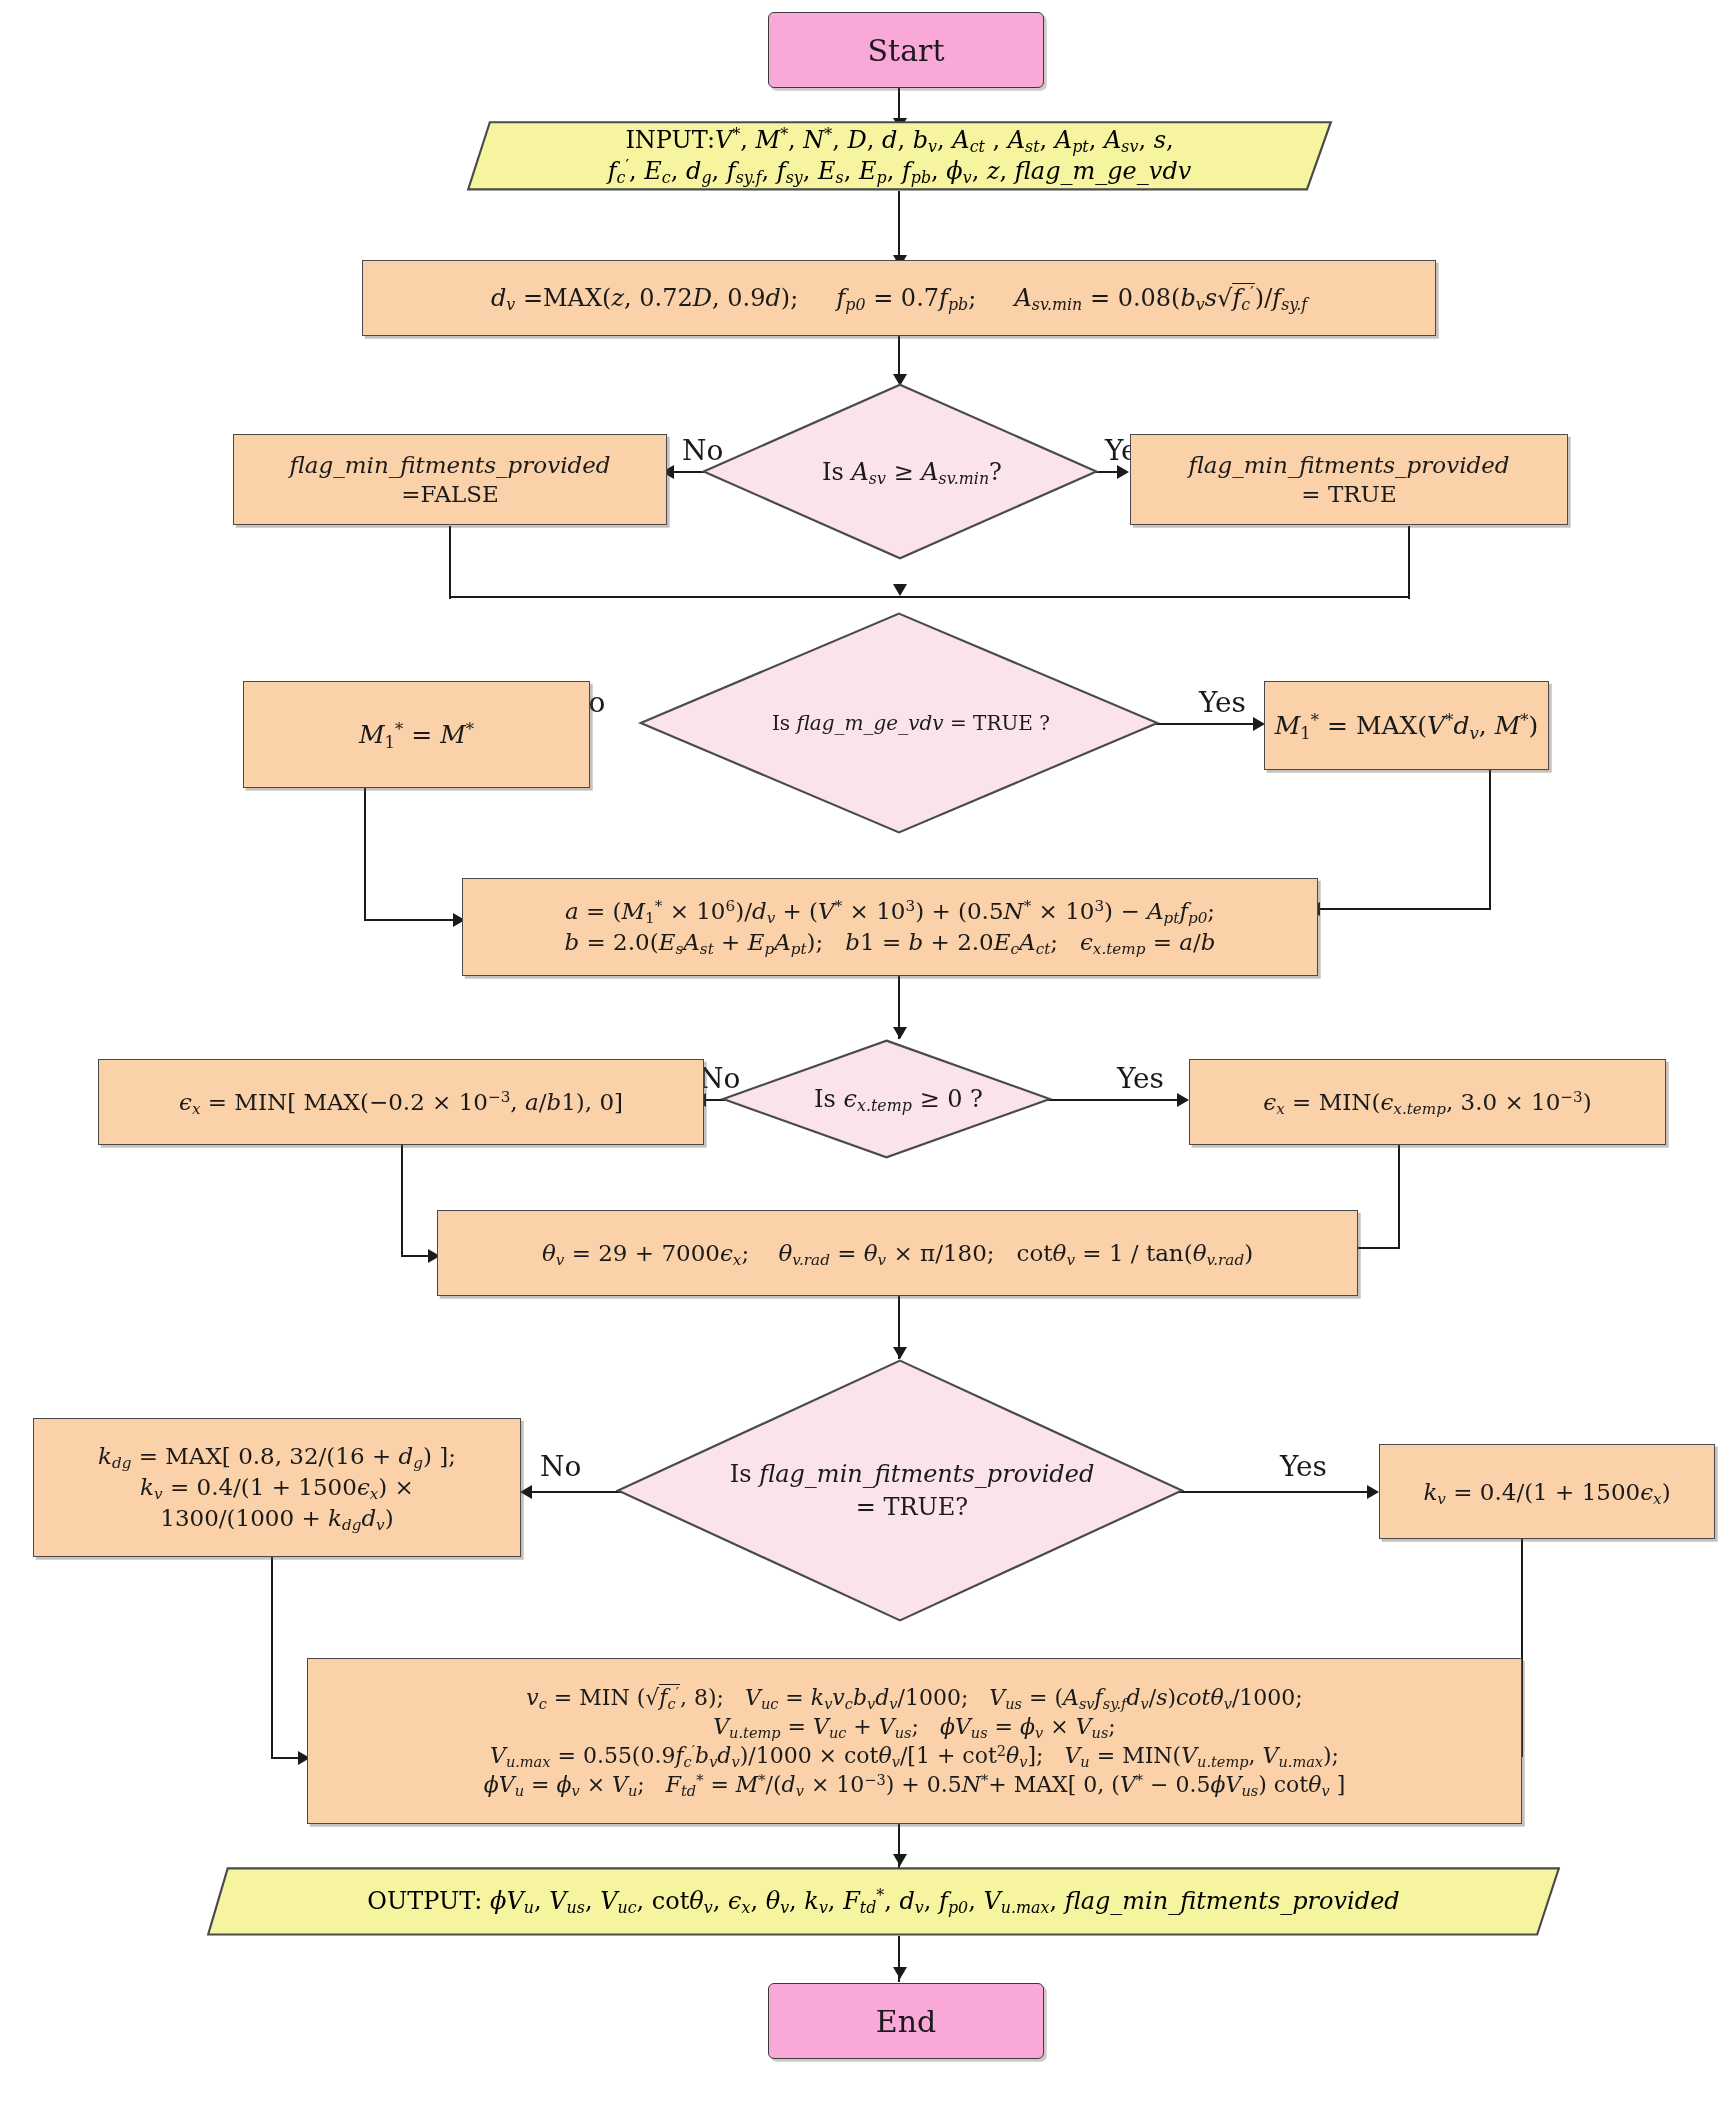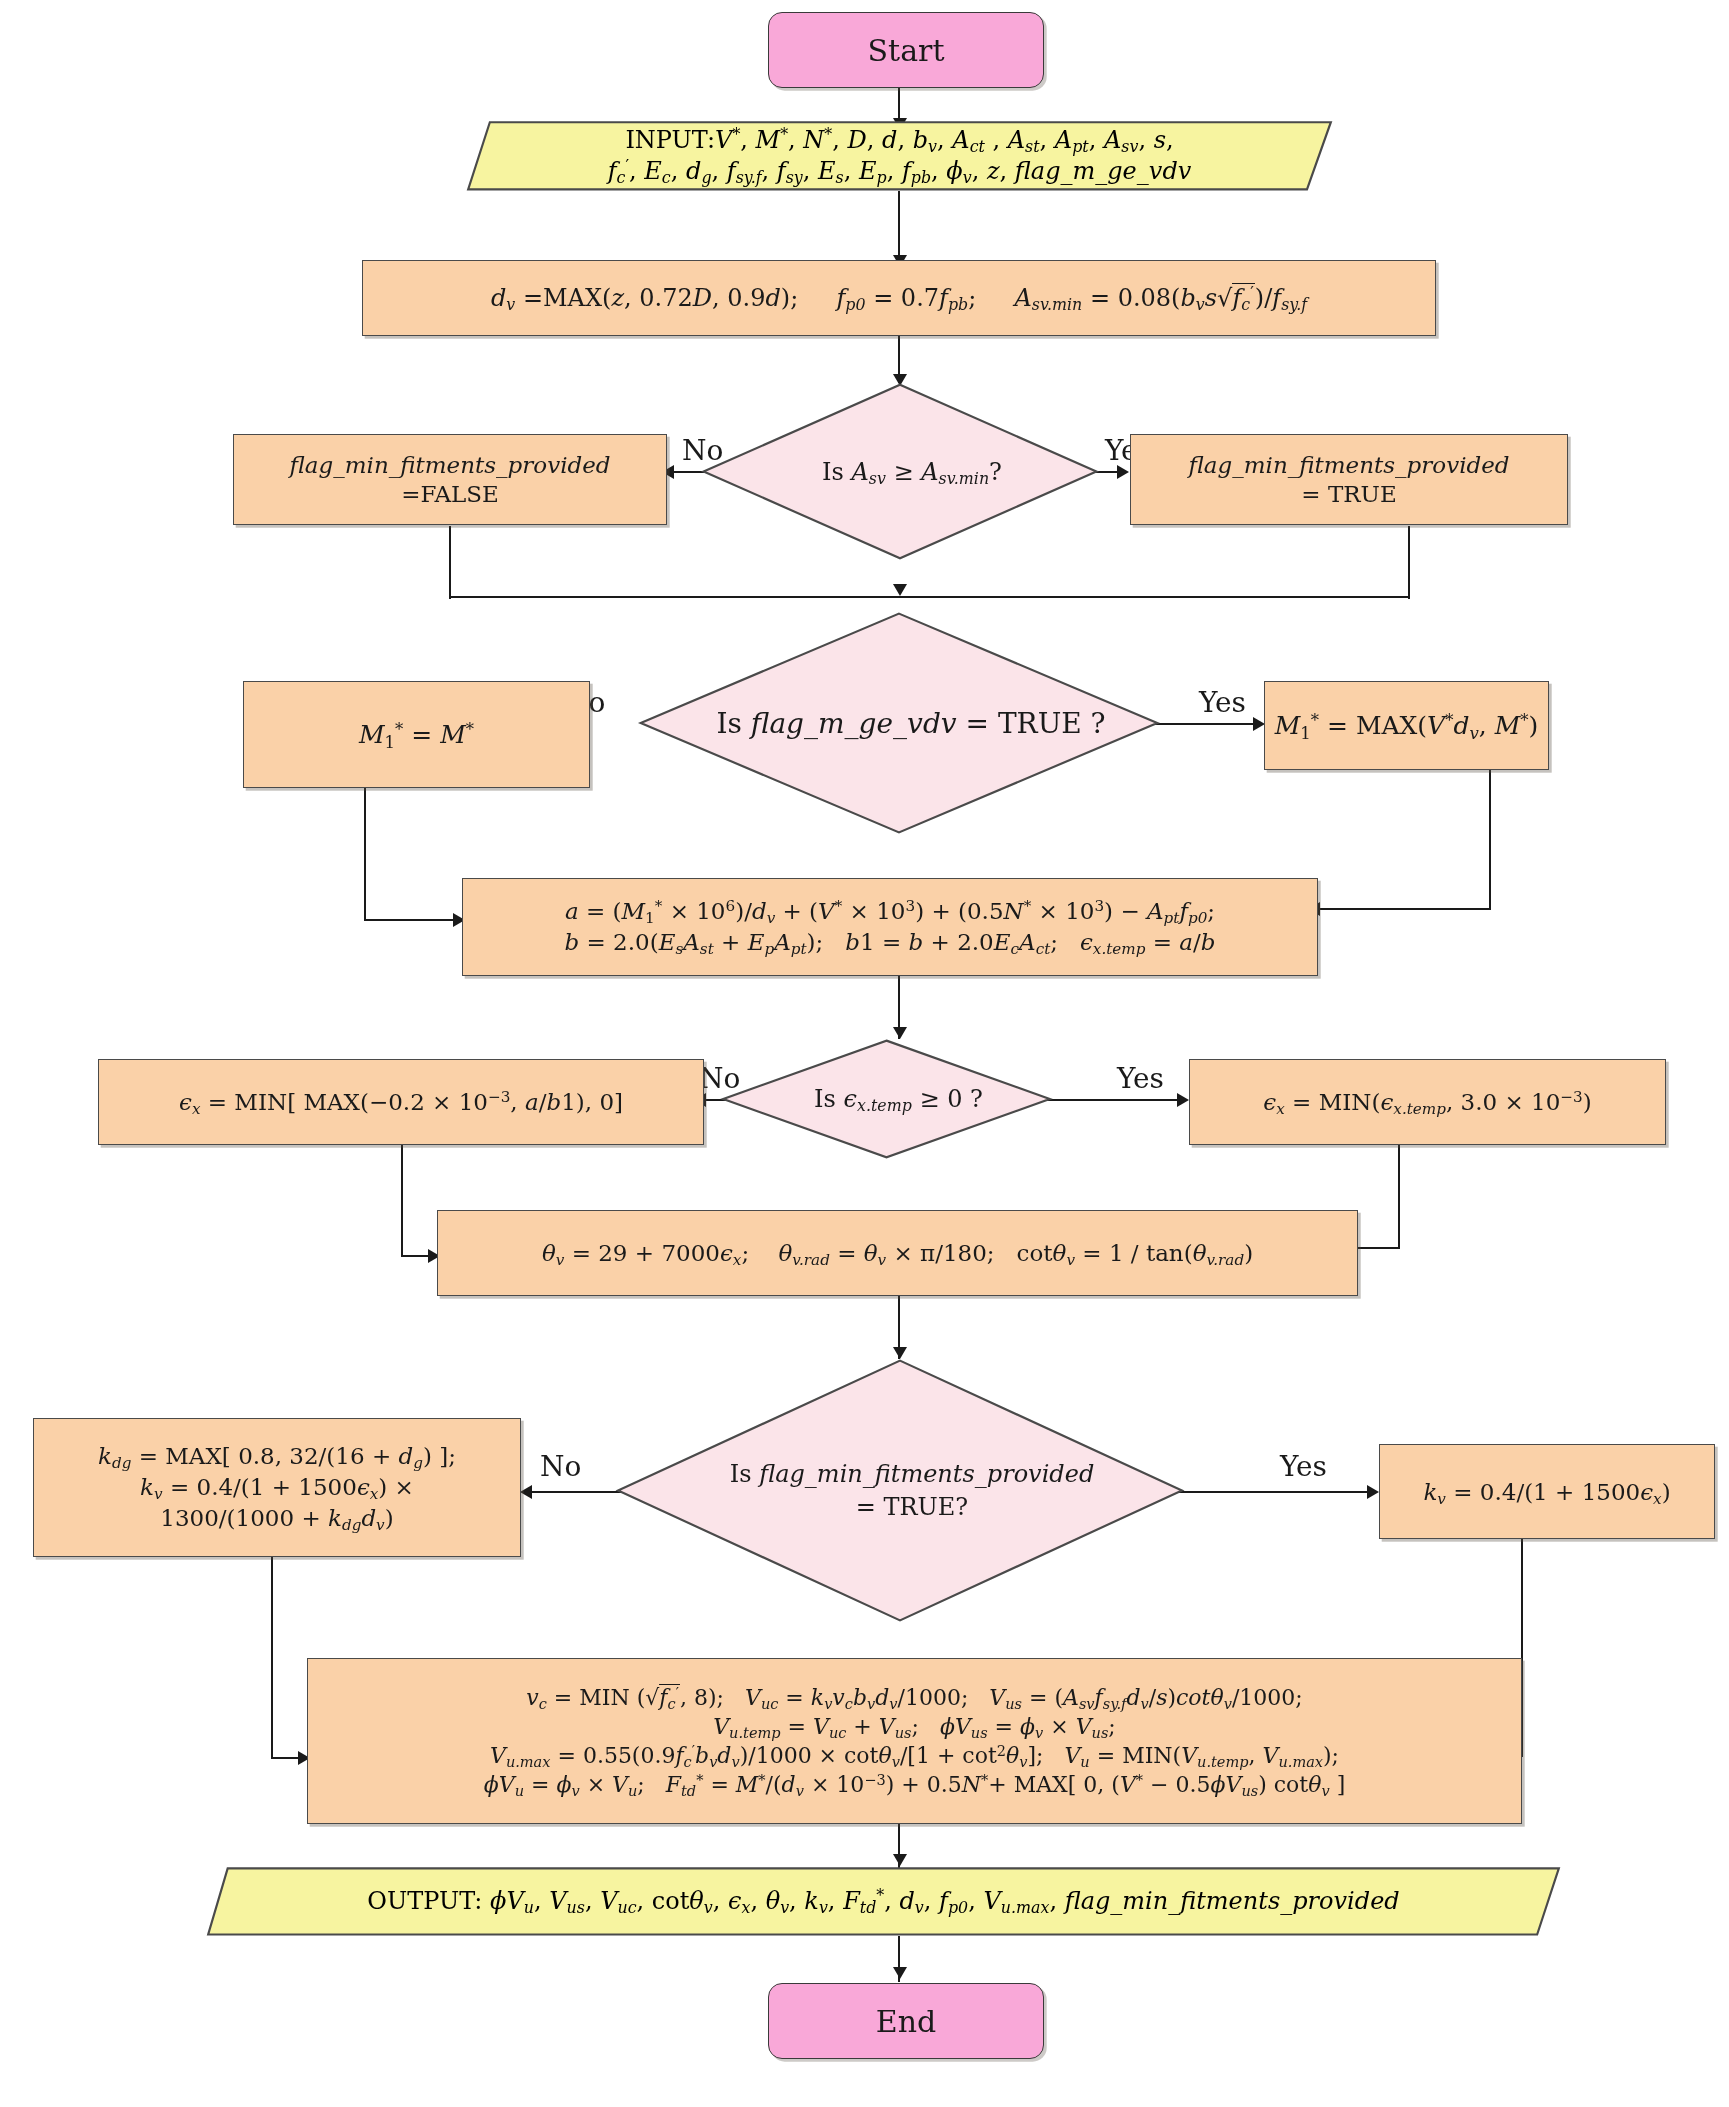--- a/index.html
+++ b/index.html
@@ -2,21 +2,21 @@
 <html style="font-size:8.7px"><head>
 <meta charset="utf-8">
 <style>
   html,body{margin:0;padding:0;background:#ffffff;}
   body{font-family:"DejaVu Serif","Liberation Serif",serif;}
   #canvas{position:relative;width:1730px;height:2108px;background:#fff;overflow:hidden;}
 
   .node{position:absolute;box-sizing:border-box;display:flex;align-items:center;
         justify-content:center;text-align:center;color:#1a1a1a;}
   .proc{background:#fad1a8;border:1.6px solid #4a4a4a;box-shadow:2.7px 2.7px 0 rgba(90,80,70,.35);}
-  .term{background:#f9a8d8;border:1.6px solid #3a3a3a;border-radius:14px;
+  .term{background:#f9a8d8;border:1.6px solid #3a3a3a;border-radius:6px;
         box-shadow:2.7px 2.7px 0 rgba(90,80,70,.30);}
   .dec-wrap{position:absolute;}
   .dec-wrap svg{position:absolute;left:0;top:0;overflow:visible;}
   .dec-txt{position:absolute;left:12px;top:0;width:100%;height:100%;display:flex;
            align-items:center;justify-content:center;text-align:right;color:#1a1a1a;}
 
   .f{font-style:italic;}
   .up{font-style:normal;}
   sub{font-size:.66em;font-style:italic;vertical-align:-.28em;line-height:0;}
   sup{font-size:.66em;vertical-align:.50em;line-height:0;}
@@ -165,21 +165,21 @@
     <div style="display:flex;flex-direction:column;line-height:1.22;">
       <span><span class="f">flag_min_fitments_provided</span></span>
       <span>= <span class="up">TRUE</span></span>
     </div>
   </div>
 
   <div class="dec-wrap" style="left:639px;top:612px;width:520px;height:222px;">
     <svg width="520" height="222" viewBox="0 0 960 410">
         <polygon points="480,3 957,205 480,407 3,205" fill="#fbe4e9" stroke="#4a4a4a" stroke-width="4"></polygon>
       </svg>
-    <div class="dec-txt" style="font-size:28px;">
+    <div class="dec-txt" style="font-size:20px;">
       <span>
         <span class="up">Is</span> <span class="f">flag_m_ge_vdv</span> = <span class="up">TRUE</span> ?
       </span>
     </div>
   </div>
 
   <div class="node proc" style="left:243px;top:681px;width:347px;height:107px;font-size:25px;">
     <span>
       <span class="f">M</span><sub style="font-style:normal">1</sub><sup>*</sup> = <span class="f">M</span><sup>*</sup>
     </span>

